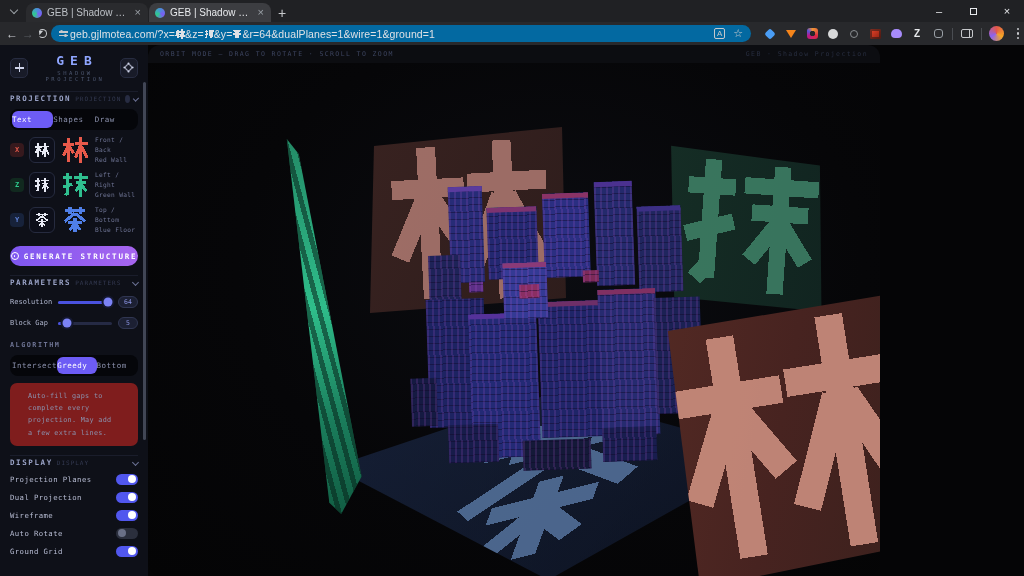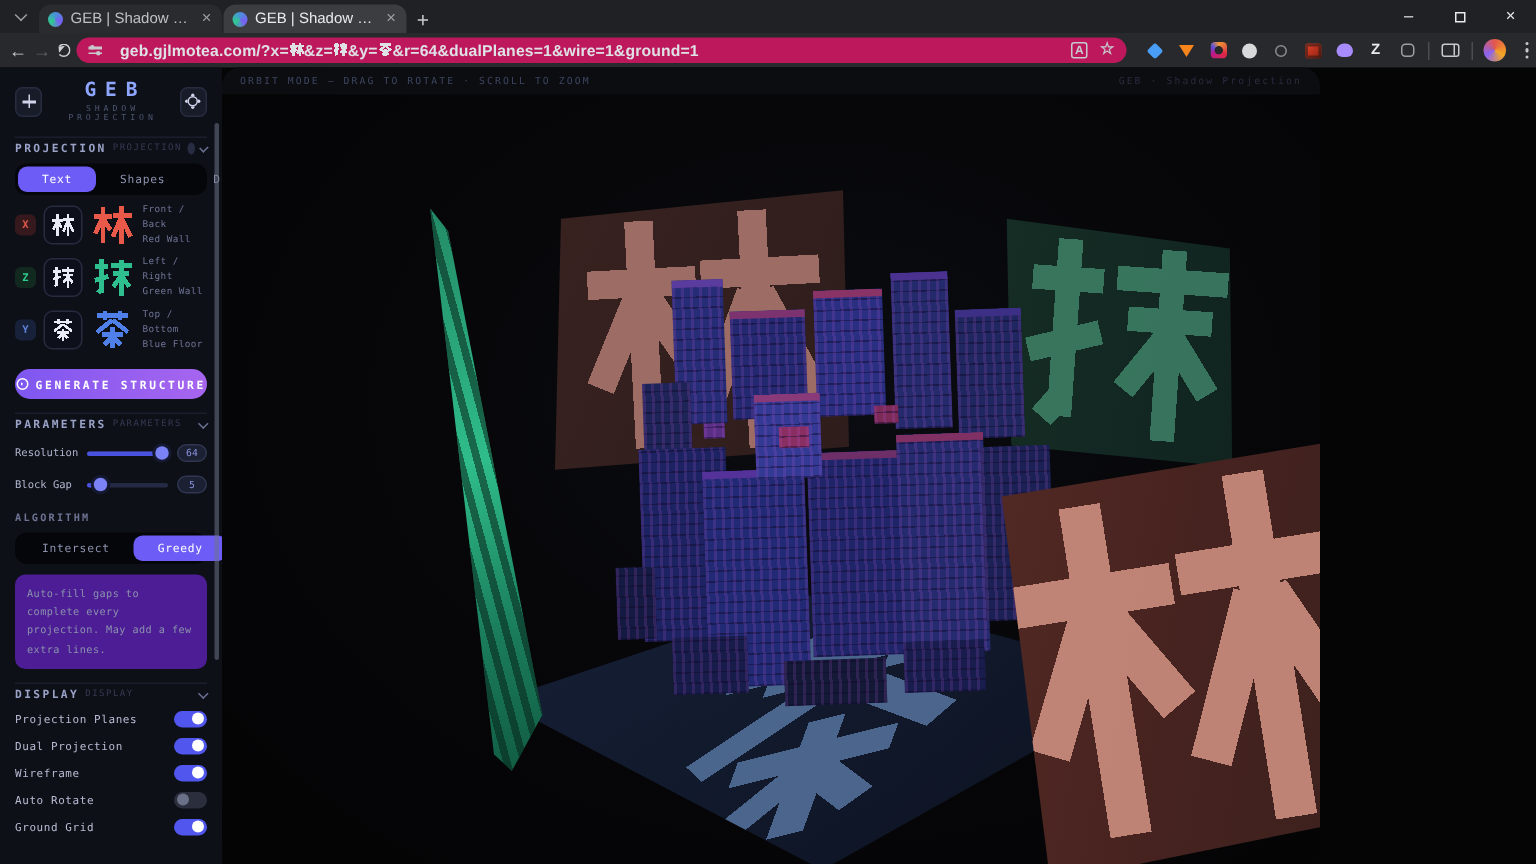--- a/index.html
+++ b/index.html
@@ -19,21 +19,21 @@
   .newtab{width:20px;height:19px;display:flex;align-items:center;justify-content:center;color:#c7c9cc;font-size:14px;}
   .wincontrols{position:absolute;right:0;top:0;height:22px;display:flex;}
   .winbtn{width:34px;height:22px;display:flex;align-items:center;justify-content:center;color:#e8eaed;font-size:11px;}
   .winbtn .box{width:7px;height:7px;border:1px solid #e8eaed;}
 
   .toolbar{position:absolute;left:0;top:22px;width:1024px;height:23px;background:#28292c;display:flex;align-items:center;padding:0 6px;gap:4px;}
   .navbtn{width:18px;height:18px;display:flex;align-items:center;justify-content:center;color:#cdd0d4;font-size:12px;}
   .navbtn.dim{color:#5a5e63;}
   .reload-glyph{width:9px;height:9px;border:1.5px solid #cdd0d4;border-radius:50%;border-left-color:transparent;position:relative;}
   .reload-glyph:after{content:"";position:absolute;left:-3px;top:-2px;border:3px solid transparent;border-right-color:#cdd0d4;transform:rotate(40deg);}
-  .omnibox{flex:0 0 700px;height:17px;background:#be185d;border-radius:9px;display:flex;align-items:center;padding:0 8px;gap:12px;color:#dfe1e5;font-weight:bold;}
+  .omnibox{flex:0 0 700px;height:17px;background:#0369a1;border-radius:9px;display:flex;align-items:center;padding:0 8px;gap:2px;color:#dfe1e5;}
   .tune-icon{display:flex;flex-direction:column;gap:2px;}
   .tune-icon i{display:block;width:9px;height:1.2px;background:#c7c9cc;position:relative;}
   .tune-icon i:after{content:"";position:absolute;top:-1px;width:3px;height:3px;border-radius:50%;background:#c7c9cc;}
   .tune-icon i:nth-child(1):after{left:1px;}.tune-icon i:nth-child(2):after{left:5px;}
   .url-text{font-size:10.5px;white-space:nowrap;overflow:hidden;flex:1;letter-spacing:.1px;}
   .url-text .inline-glyph{display:inline-block;width:10px;height:10px;vertical-align:-1px;color:#dfe1e5;}
   .omni-right{display:flex;align-items:center;gap:8px;}
   .translate-icon{width:11px;height:11px;border:1px solid #c7c9cc;border-radius:2px;font-size:8px;line-height:10px;text-align:center;color:#c7c9cc;}
   .star-icon{font-size:11px;color:#c7c9cc;line-height:1;}
   .extrow{display:flex;align-items:center;gap:7px;margin-left:8px;}
@@ -70,21 +70,21 @@
   .brand-title{font-size:13px;font-weight:bold;letter-spacing:6px;color:#8fa6ff;margin-left:6px;}
   .brand-sub{font-size:5.5px;letter-spacing:2.6px;color:#4c566f;margin-top:2px;margin-left:2px;}
 
   .section-head{display:flex;align-items:center;gap:4px;border-top:1px solid #1a1d2b;padding-top:2px;margin-top:9px;}
   .section-label{font-size:7.5px;font-weight:bold;letter-spacing:1.6px;color:#9aa3c7;}
   .section-echo{font-size:6px;letter-spacing:1px;color:#343a52;}
   .info-badge{width:8px;height:8px;border-radius:50%;background:#272c42;}
   .sec-chev{margin-left:auto;width:5px;height:5px;border-right:1.3px solid #6b7194;border-bottom:1.3px solid #6b7194;transform:rotate(45deg);}
 
   .segmented{display:flex;background:#05060a;border-radius:8px;padding:2px;margin-top:6px;}
-  .seg{flex:1;text-align:center;font-size:7.5px;color:#8b91ad;padding:4px 16px;border-radius:6px;letter-spacing:.5px;}
+  .seg{flex:1;font-size:7.5px;color:#8b91ad;padding:4px 0;border-radius:6px;letter-spacing:.5px;}
   .seg.on{background:#6d5cf5;color:#fff;}
 
   .axis-row{display:flex;align-items:center;gap:5px;margin-top:5px;}
   .axis-badge{width:14px;height:14px;border-radius:4px;font-size:7px;font-weight:bold;display:flex;align-items:center;justify-content:center;flex:0 0 auto;}
   .axis-badge.x{background:#36191d;color:#e0584a;}
   .axis-badge.z{background:#11291f;color:#2ecb8e;}
   .axis-badge.y{background:#17223a;color:#5f82d8;}
   .char-input{width:26px;height:26px;border-radius:6px;background:#0d0f1a;border:1px solid #262b3f;color:#e8eaf5;padding:4px;flex:0 0 auto;}
   .char-preview{width:30px;height:30px;padding:1px;flex:0 0 auto;}
   .char-preview.red{color:#e8594a;}
@@ -97,21 +97,21 @@
   .gear-glyph:after{content:"";position:absolute;left:2px;top:2px;width:1.5px;height:1.5px;background:#fff;border-radius:50%;}
 
   .slider-row{display:flex;align-items:center;gap:6px;margin-top:9px;}
   .slider-label{font-size:7px;color:#aeb4cc;width:42px;line-height:1.5;}
   .slider-track{position:relative;flex:1;height:3px;background:#252a44;border-radius:2px;}
   .slider-fill{position:absolute;left:0;top:0;bottom:0;width:var(--pct);background:#4a52e0;border-radius:2px;}
   .slider-thumb{position:absolute;top:50%;left:var(--pct);width:9px;height:9px;border-radius:50%;background:#7b82f5;transform:translate(-50%,-50%);box-shadow:0 0 0 2px #141830;}
   .value-badge{width:20px;height:12px;border-radius:6px;background:#1c2033;border:1px solid #303652;color:#8a93e0;font-size:6.5px;display:flex;align-items:center;justify-content:center;flex:0 0 auto;}
 
   .sub-label{font-size:6.8px;letter-spacing:1.5px;color:#6e7494;font-weight:bold;margin-top:12px;}
-  .desc-box{margin-top:7px;background:#4c1d95;border-radius:7px;padding:7px 8px;font-size:6.8px;line-height:1.8;color:#8b91ad;letter-spacing:.3px;}
+  .desc-box{margin-top:7px;background:#7f1d1d;border-radius:7px;padding:7px 18px;font-size:6.8px;line-height:1.8;color:#8b91ad;letter-spacing:.3px;}
 
   .toggle-row{display:flex;align-items:center;justify-content:space-between;margin-top:7px;}
   .toggle-label{font-size:7.3px;color:#b8bdd4;letter-spacing:.4px;}
   .toggle{position:relative;width:22px;height:11px;border-radius:6px;background:#2b2f3d;flex:0 0 auto;}
   .toggle .knob{position:absolute;top:1.5px;left:2px;width:8px;height:8px;border-radius:50%;background:#6a7087;}
   .toggle.on{background:#5157ee;}
   .toggle.on .knob{left:12px;background:#fff;}
   .sb-scrollbar{position:absolute;right:2px;top:37px;width:3px;height:358px;border-radius:2px;background:#6b7288;opacity:.55;}
 
   

